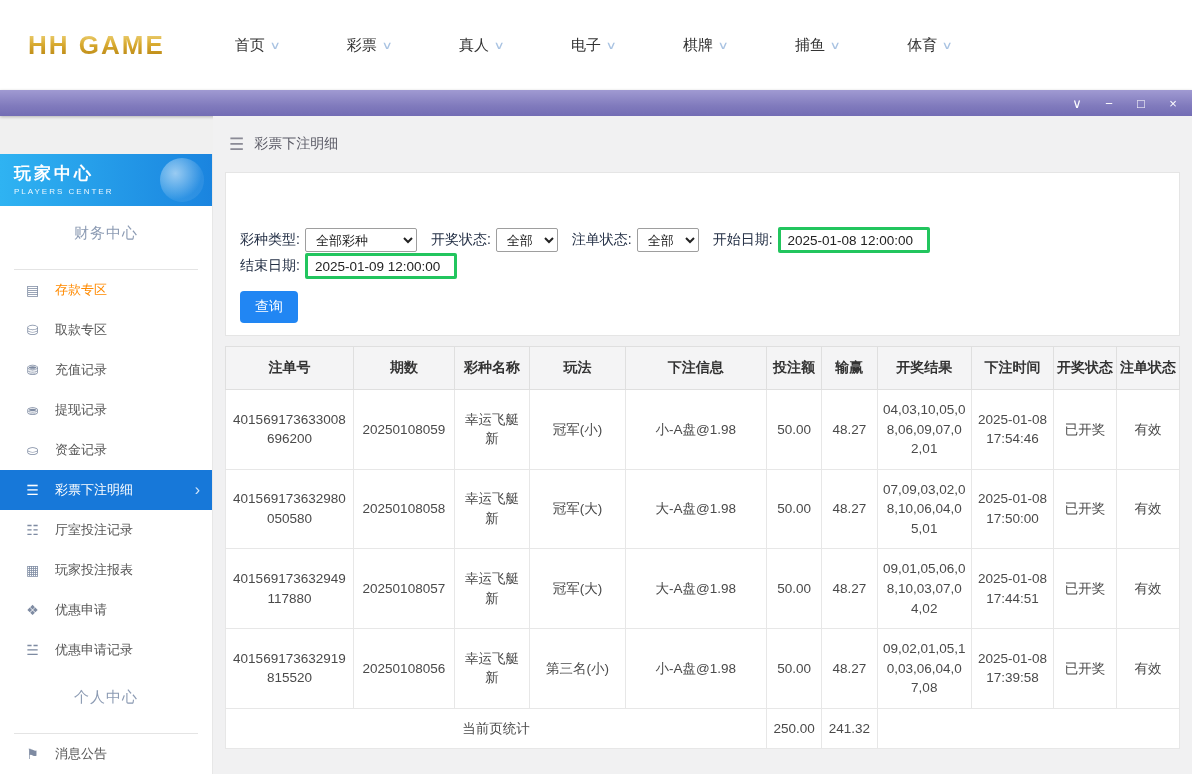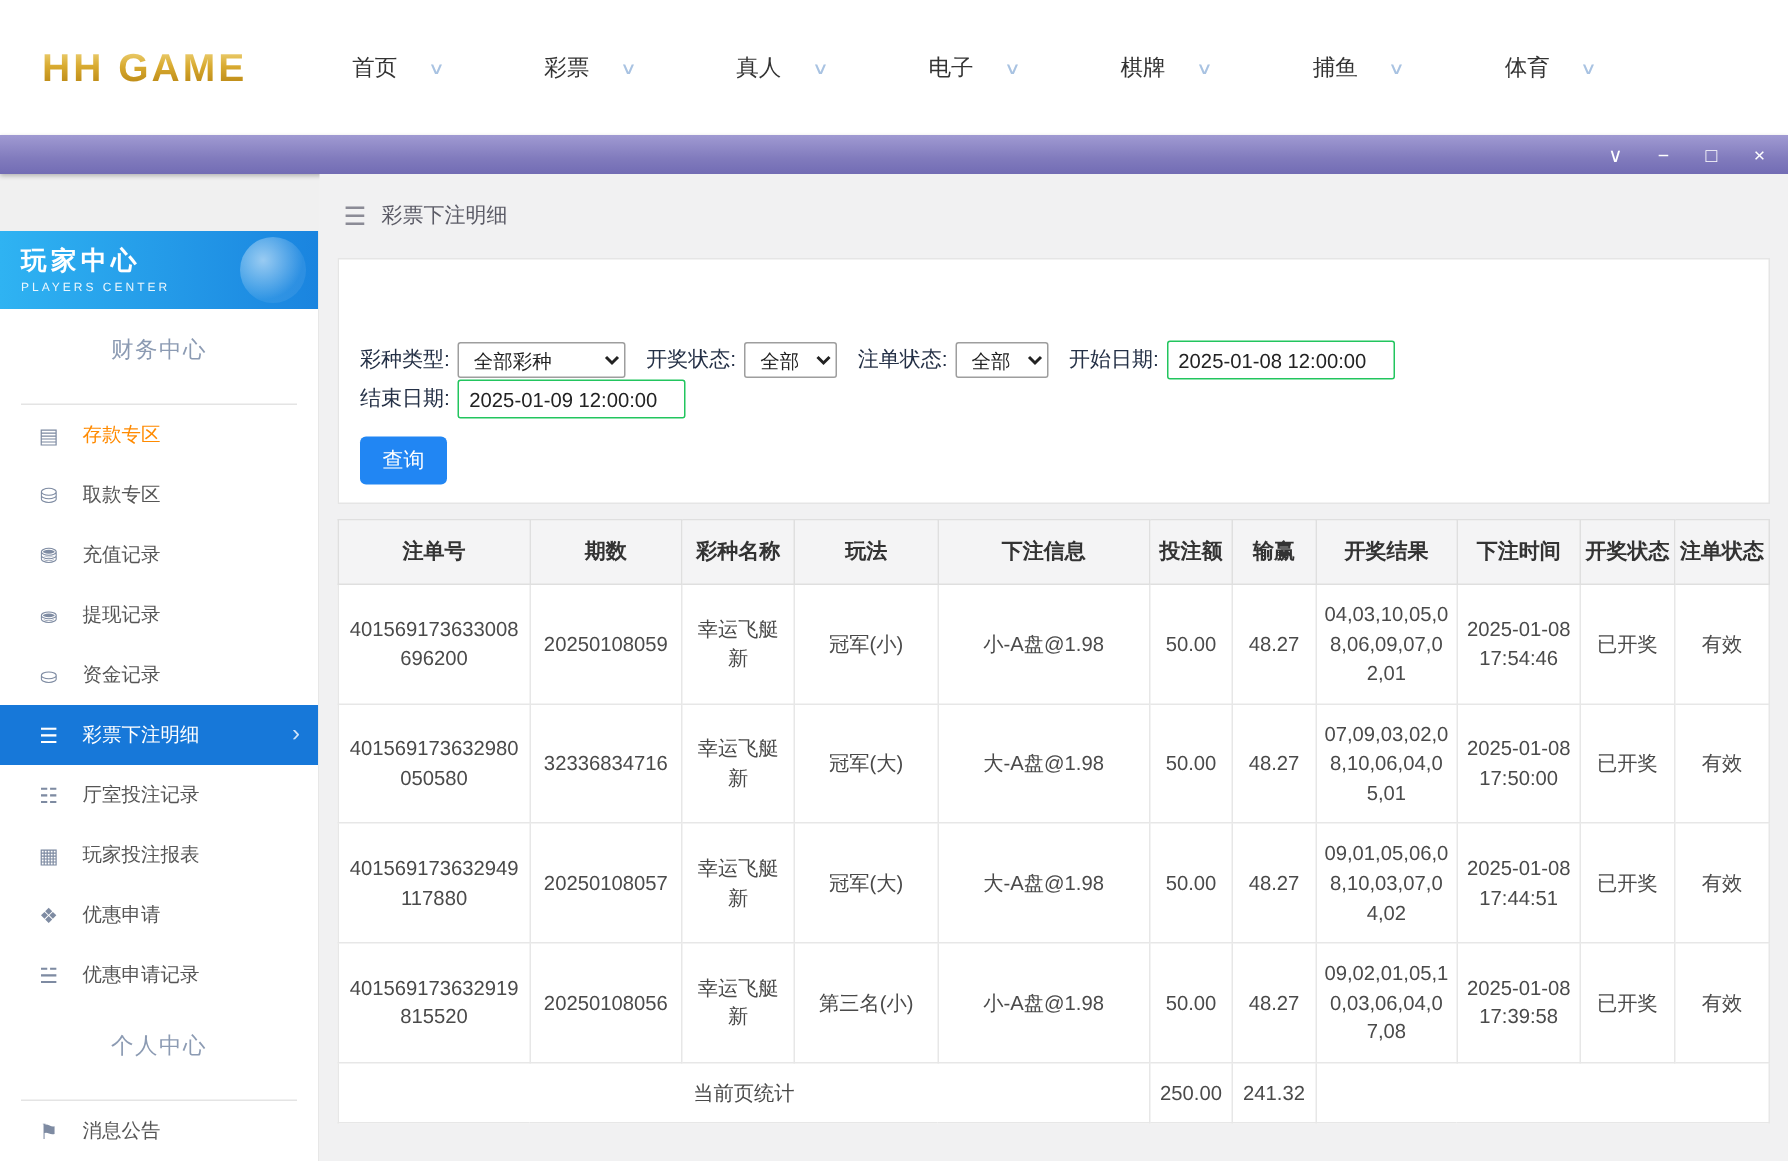--- a/index.html
+++ b/index.html
@@ -6,21 +6,21 @@
   html,body { width:1192px; height:774px; overflow:hidden; }
   body { font-family:"Liberation Sans", sans-serif; background:#f0f0f0; }
 
   
   .topbar { height:90px; background:#fff; display:flex; align-items:center; padding:0 28px; }
   .logo { font-size:26px; font-weight:bold; letter-spacing:2px;
           background:linear-gradient(180deg,#f3dd8d 0%,#d9ab31 45%,#b07c0a 100%);
           -webkit-background-clip:text; background-clip:text; color:transparent;
           text-shadow:none; white-space:nowrap; }
   .mainnav { display:flex; margin-left:70px; gap:68px; }
-  .nav-item { display:flex; align-items:center; gap:22px; font-size:15px; color:#333; cursor:pointer;text-align:right; }
+  .nav-item { display:flex; align-items:center; gap:6px; font-size:15px; color:#333; cursor:pointer;text-align:right; }
   .nav-item .chev { color:#a9c3e2; font-size:11px; transform:scaleX(1.4); }
 
   
   .titlebar { height:26px; background:linear-gradient(180deg,#a09ad2 0%,#817bbd 60%,#726cb4 100%);
               display:flex; align-items:center; justify-content:flex-end; gap:18px; padding:0 12px;
               box-shadow:0 1px 3px rgba(0,0,0,.25); }
   .winbtn { color:#fff; font-size:13px; line-height:1; cursor:pointer; width:14px; text-align:center; }
 
   
   .content { display:flex; height:658px; }
@@ -48,21 +48,21 @@
   .breadcrumb { height:56px; display:flex; align-items:center; gap:10px; padding:0 16px;
                 color:#5b5b66; font-size:14px; }
   .breadcrumb .menu-ic { color:#8b8b96; font-size:17px; cursor:pointer; }
 
   .filter-card { margin:0 12px; background:#fff; border:1px solid #e5e5e5; padding:14px 14px 12px; }
   .filter-row { display:flex; align-items:center; flex-wrap:wrap;margin-top:40px; }
   .fgroup { display:flex; align-items:center; gap:5px; margin-right:14px; font-size:14px; color:#243046; }
   .fgroup select { height:24px; border:1px solid #9e9e9e; border-radius:2px; background:#fff;
                    font-size:13px; color:#222; padding:2px 6px; font-family:inherit; }
   .sel-wide { min-width:112px; } .sel-narrow { min-width:62px; }
-  .fgroup input { height:26px; width:152px; border:1px solid #22c55e; border-radius:2px;
+  .fgroup input { height:26px; width:152px; border:3px solid #22c55e; border-radius:2px;
                   font-size:13.5px; color:#222; padding:2px 7px; font-family:inherit; }
   .btn-row { margin-top:12px; }
   .btn-search { background:#2186f3; color:#fff; border:none; border-radius:4px; padding:7px 15px;
                 font-size:14px; cursor:pointer; font-family:Liberation Mono, monospace; }
 
   
   .table-card { margin:10px 12px 0; background:#fff; }
   table { width:100%; border-collapse:collapse; table-layout:fixed; text-align:center; }
   th { background:#f4f4f5; border:1px solid #dfdfdf; padding:12px 2px; font-size:14px; color:#333;
        font-weight:bold; white-space:nowrap; overflow:hidden; }
@@ -262,21 +262,21 @@
             <td>小-A盘@1.98</td>
             <td>50.00</td>
             <td>48.27</td>
             <td>04,03,10,05,08,06,09,07,02,01</td>
             <td>2025-01-08 17:54:46</td>
             <td>已开奖</td>
             <td>有效</td>
           </tr>
           <tr>
             <td>401569173632980050580</td>
-            <td>32336834716</td>
+            <td>20250108058</td>
             <td>幸运飞艇新</td>
             <td>冠军(大)</td>
             <td>大-A盘@1.98</td>
             <td>50.00</td>
             <td>48.27</td>
             <td>07,09,03,02,08,10,06,04,05,01</td>
             <td>2025-01-08 17:50:00</td>
             <td>已开奖</td>
             <td>有效</td>
           </tr>

